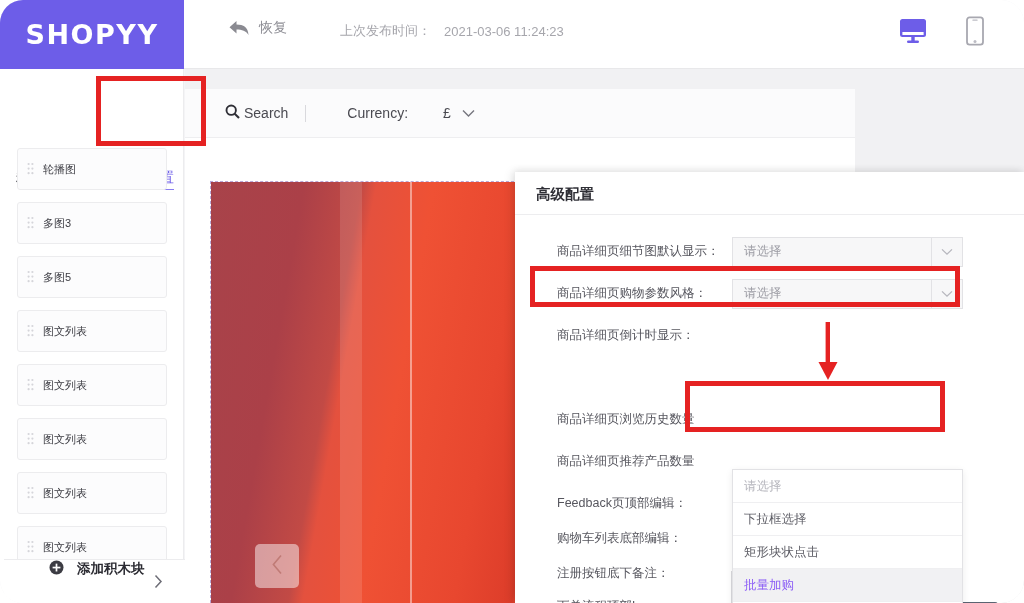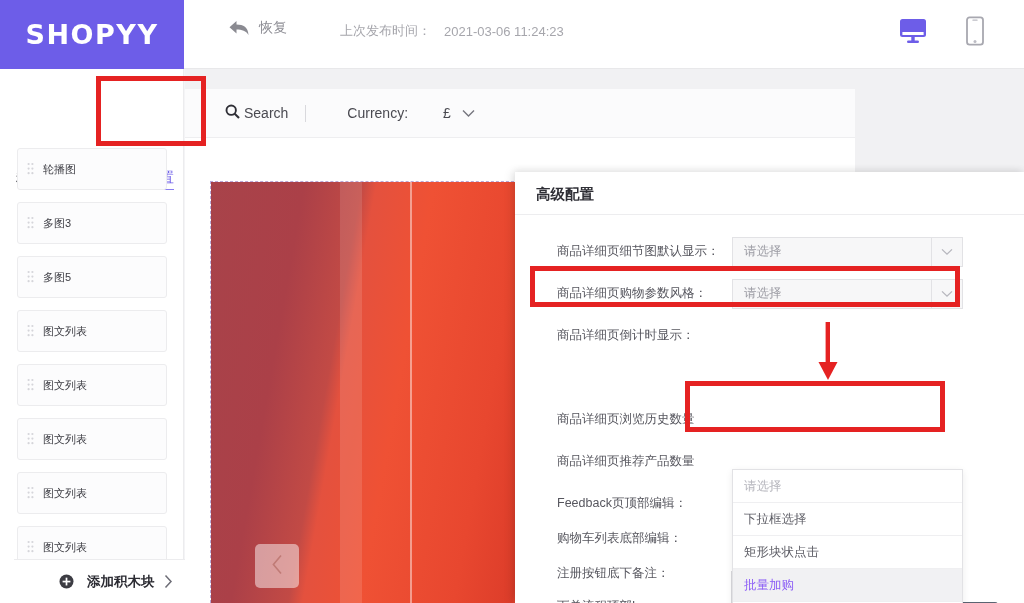--- a/index.html
+++ b/index.html
@@ -16,20 +16,21 @@
     position: relative;
     -webkit-font-smoothing: antialiased;
   }
   #app {
     position: absolute;
     left: 0; top: 0;
     width: 1024px;
     height: 603px;
     overflow: hidden;
     background: #f4f4f6;
+    border-radius: 23px;
   }
 
   
   .topbar {
     position: absolute;
     left: 0; top: 0;
     width: 1024px; height: 69px;
     background: #ffffff;
     border-bottom: 1px solid #e8e8ea;
     box-sizing: border-box;
@@ -138,26 +139,26 @@
     width: 7px; height: 16px;
     display: block;
   }
   .module-label {
     margin-left: 25px;
     font-size: 11px;
     color: #3b3b42;
   }
   .sidebar-footer {
     position: absolute;
-    left: 14px; bottom: 0;
+    left: 4px; bottom: 0;
     width: 183px;
     height: 44px;
     border-top: 1px solid #ececee;
     display: flex;
-    align-items: center;
+    align-items: flex-start;
     cursor: pointer;
     background: #ffffff;
     box-sizing: border-box;
     padding-left: 29px;
   }
   .add-plus {
     margin-left: 16px;
     width: 15px; height: 15px;
     display: block;
   }

